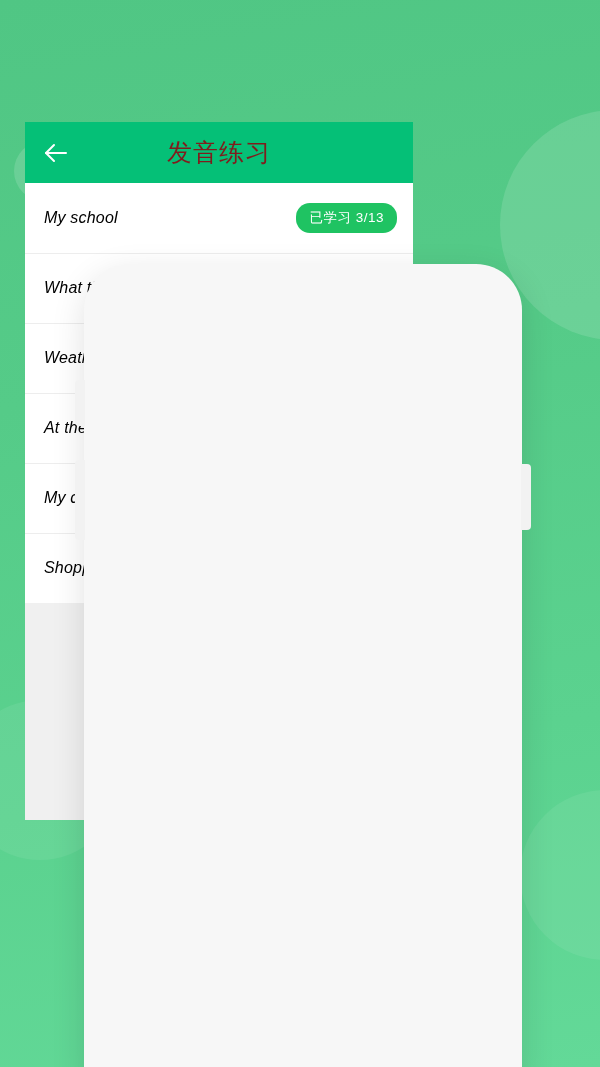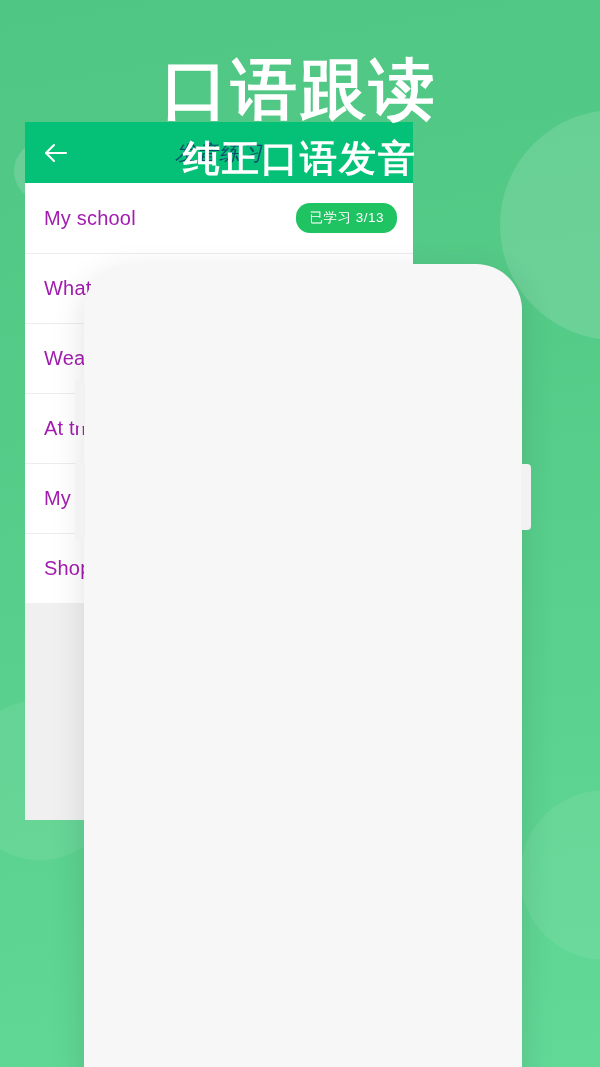--- a/index.html
+++ b/index.html
@@ -123,24 +123,23 @@
     top: 50%;
     transform: translateY(-50%);
     width: 30px;
     height: 30px;
     display: flex;
     align-items: center;
     justify-content: center;
     cursor: pointer;
   }
   .app-header .title-text {
-    color: #0c4a6e;
-    font-size: 21px;
+    color: #7f1d1d;
+    font-size: 25px;
     letter-spacing: 1px;
-    font-style: italic;
   }
 
   .lesson-list {
     background: #f0f0f0;
   }
   .lesson-row {
     position: relative;
     height: 70px;
     background: #ffffff;
     display: flex;
@@ -153,23 +152,24 @@
   .lesson-row + .lesson-row::before {
     content: "";
     position: absolute;
     left: 0;
     top: 0;
     width: 100%;
     height: 1px;
     background: #ededed;
   }
   .lesson-name {
-    color: #a21caf;
-    font-size: 20px;
+    color: #000000;
+    font-size: 16px;
     letter-spacing: 0.2px;
+    font-style: italic;
   }
   .lesson-badge {
     background: #1fc362;
     color: #ffffff;
     font-size: 13.5px;
     border-radius: 14px;
     padding: 6px 13px;
     letter-spacing: 0.5px;
     white-space: nowrap;
   }
@@ -183,24 +183,20 @@
 
 <div class="screen">
 
   <div class="bg-circle c-left"></div>
   <div class="bg-circle c-right-big"></div>
   <div class="bg-circle c-sub-a"></div>
   <div class="bg-circle c-sub-b"></div>
   <div class="bg-circle c-low-left"></div>
   <div class="bg-circle c-low-right"></div>
 
-  <div class="headline">
-    <div class="title">口语跟读</div>
-    <div class="subtitle">纯正口语发音</div>
-  </div>
 
   <div class="phone">
     <div class="phone-btn left-a"></div>
     <div class="phone-btn left-b"></div>
     <div class="phone-btn right-a"></div>
   </div>
   <div class="phone-camera"></div>
   <div class="phone-speaker"></div>
 
   <div class="phone-screen">

